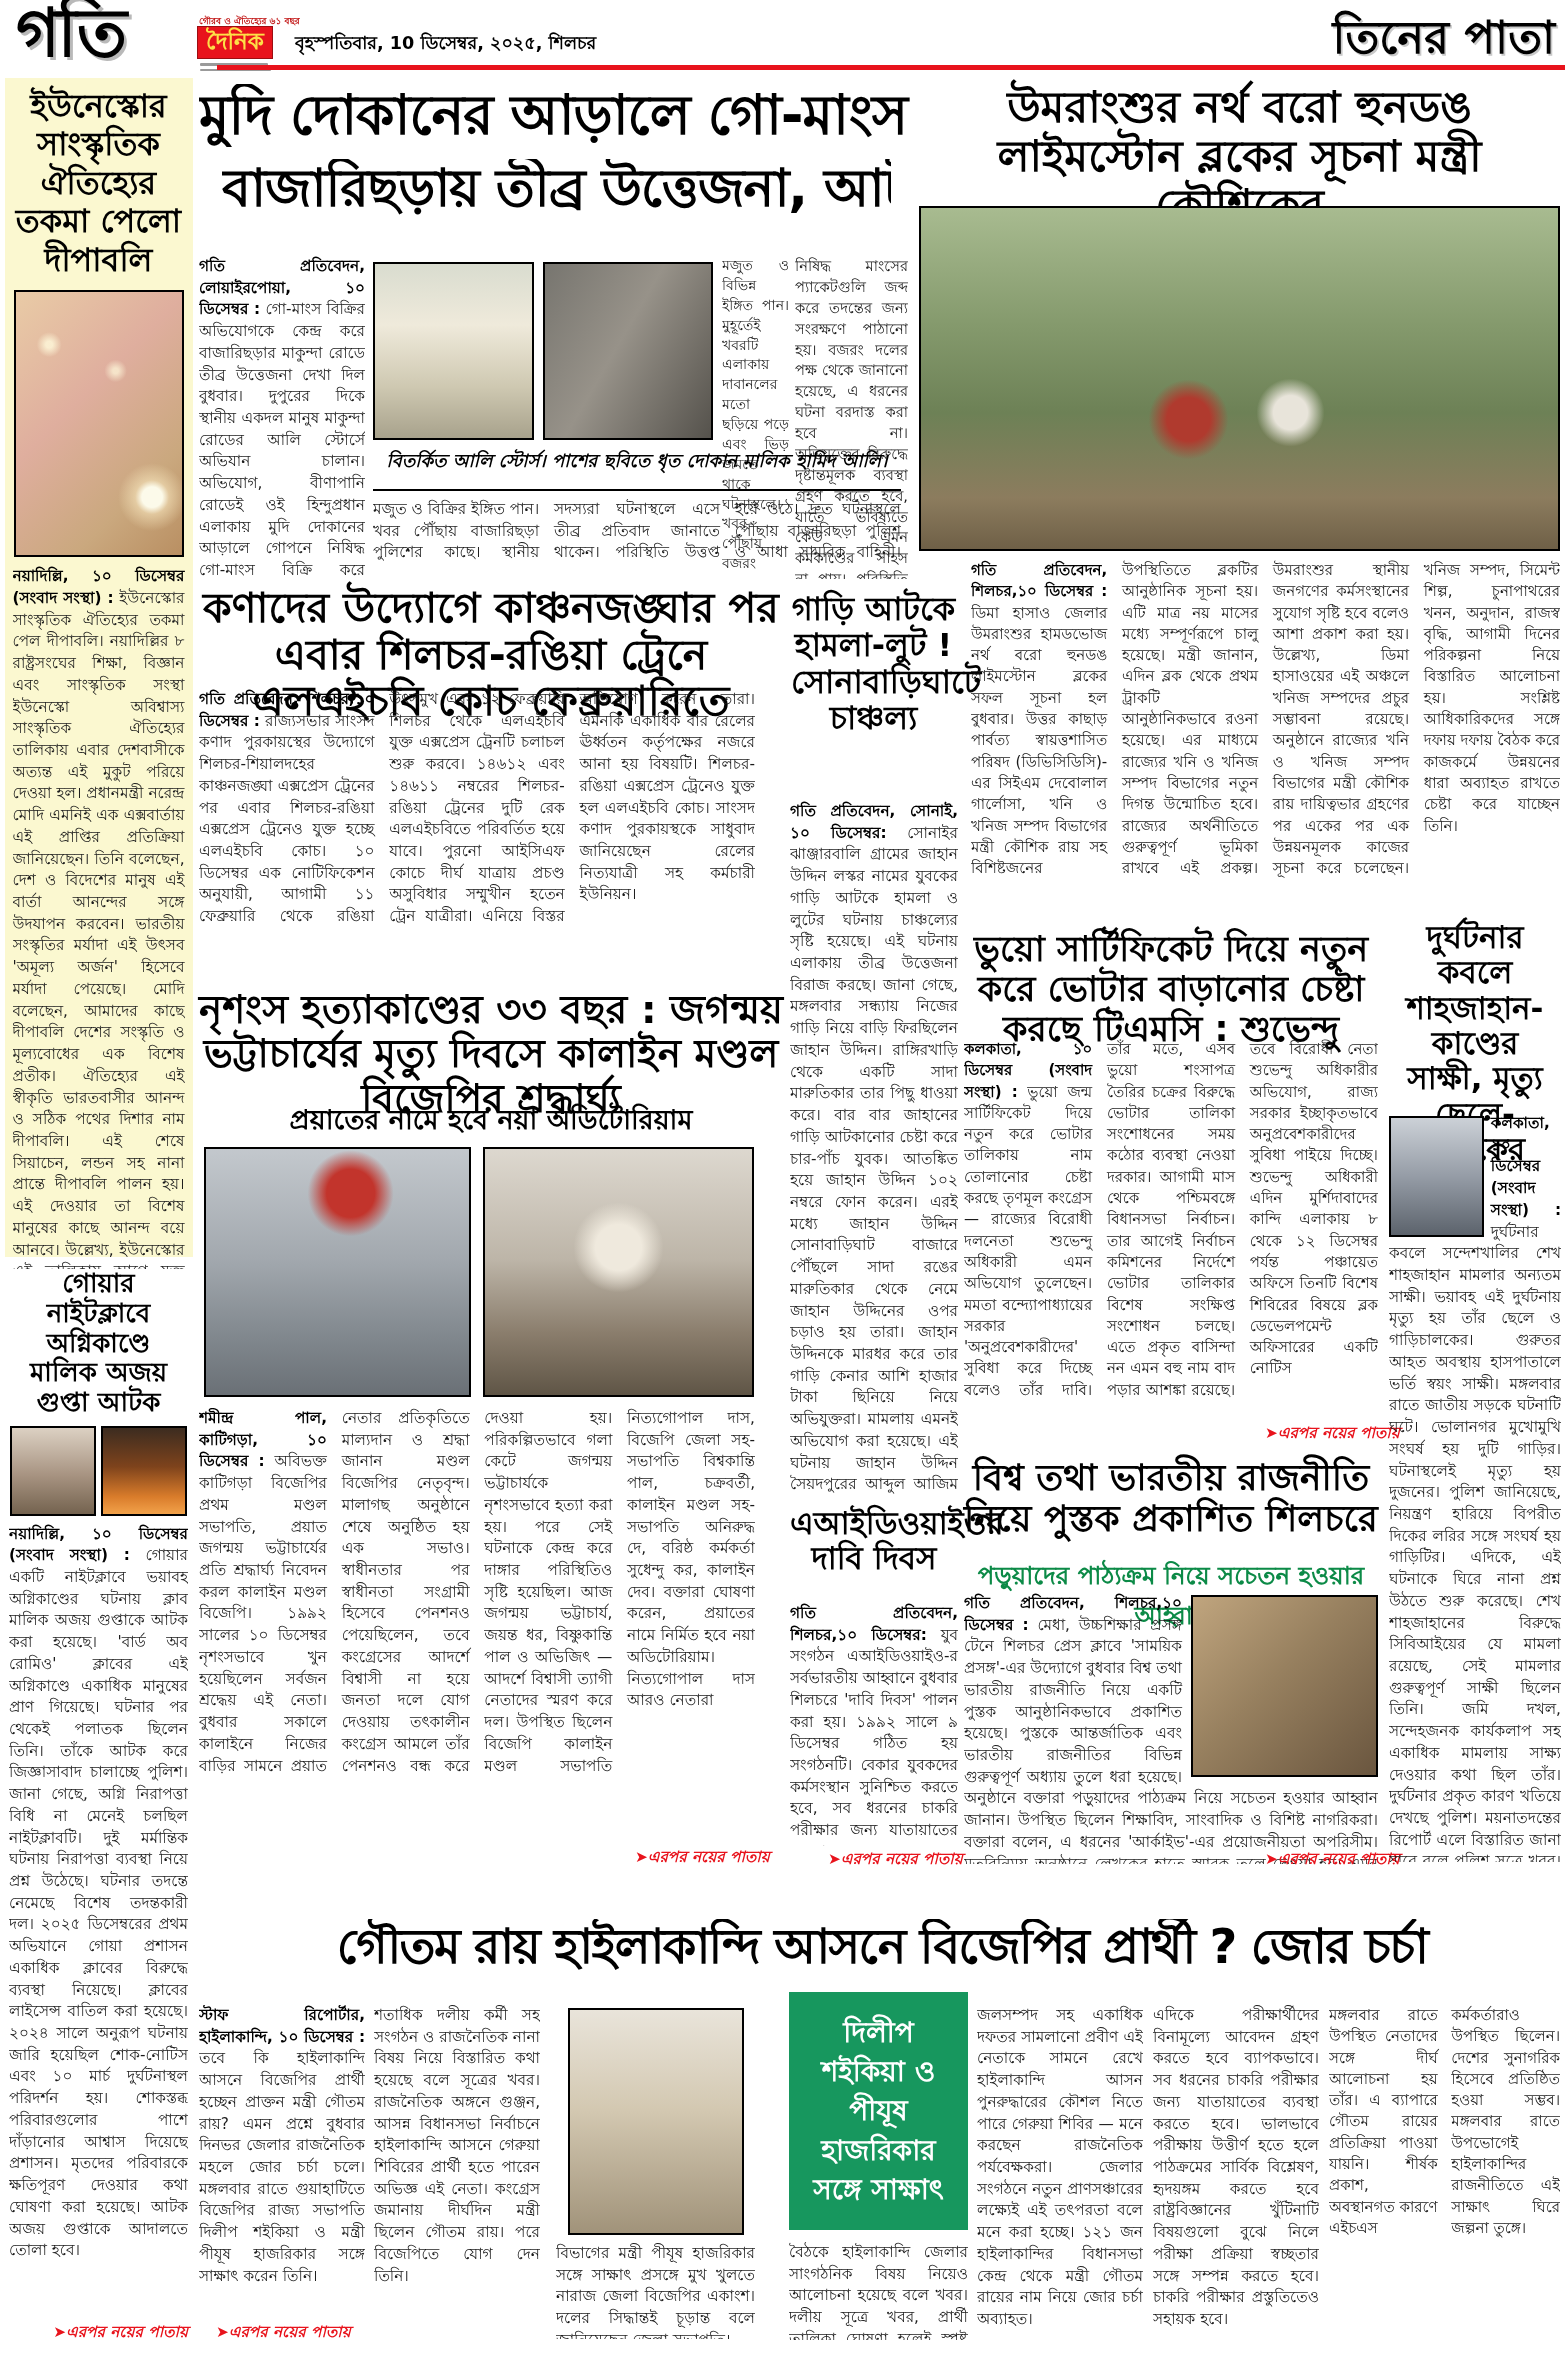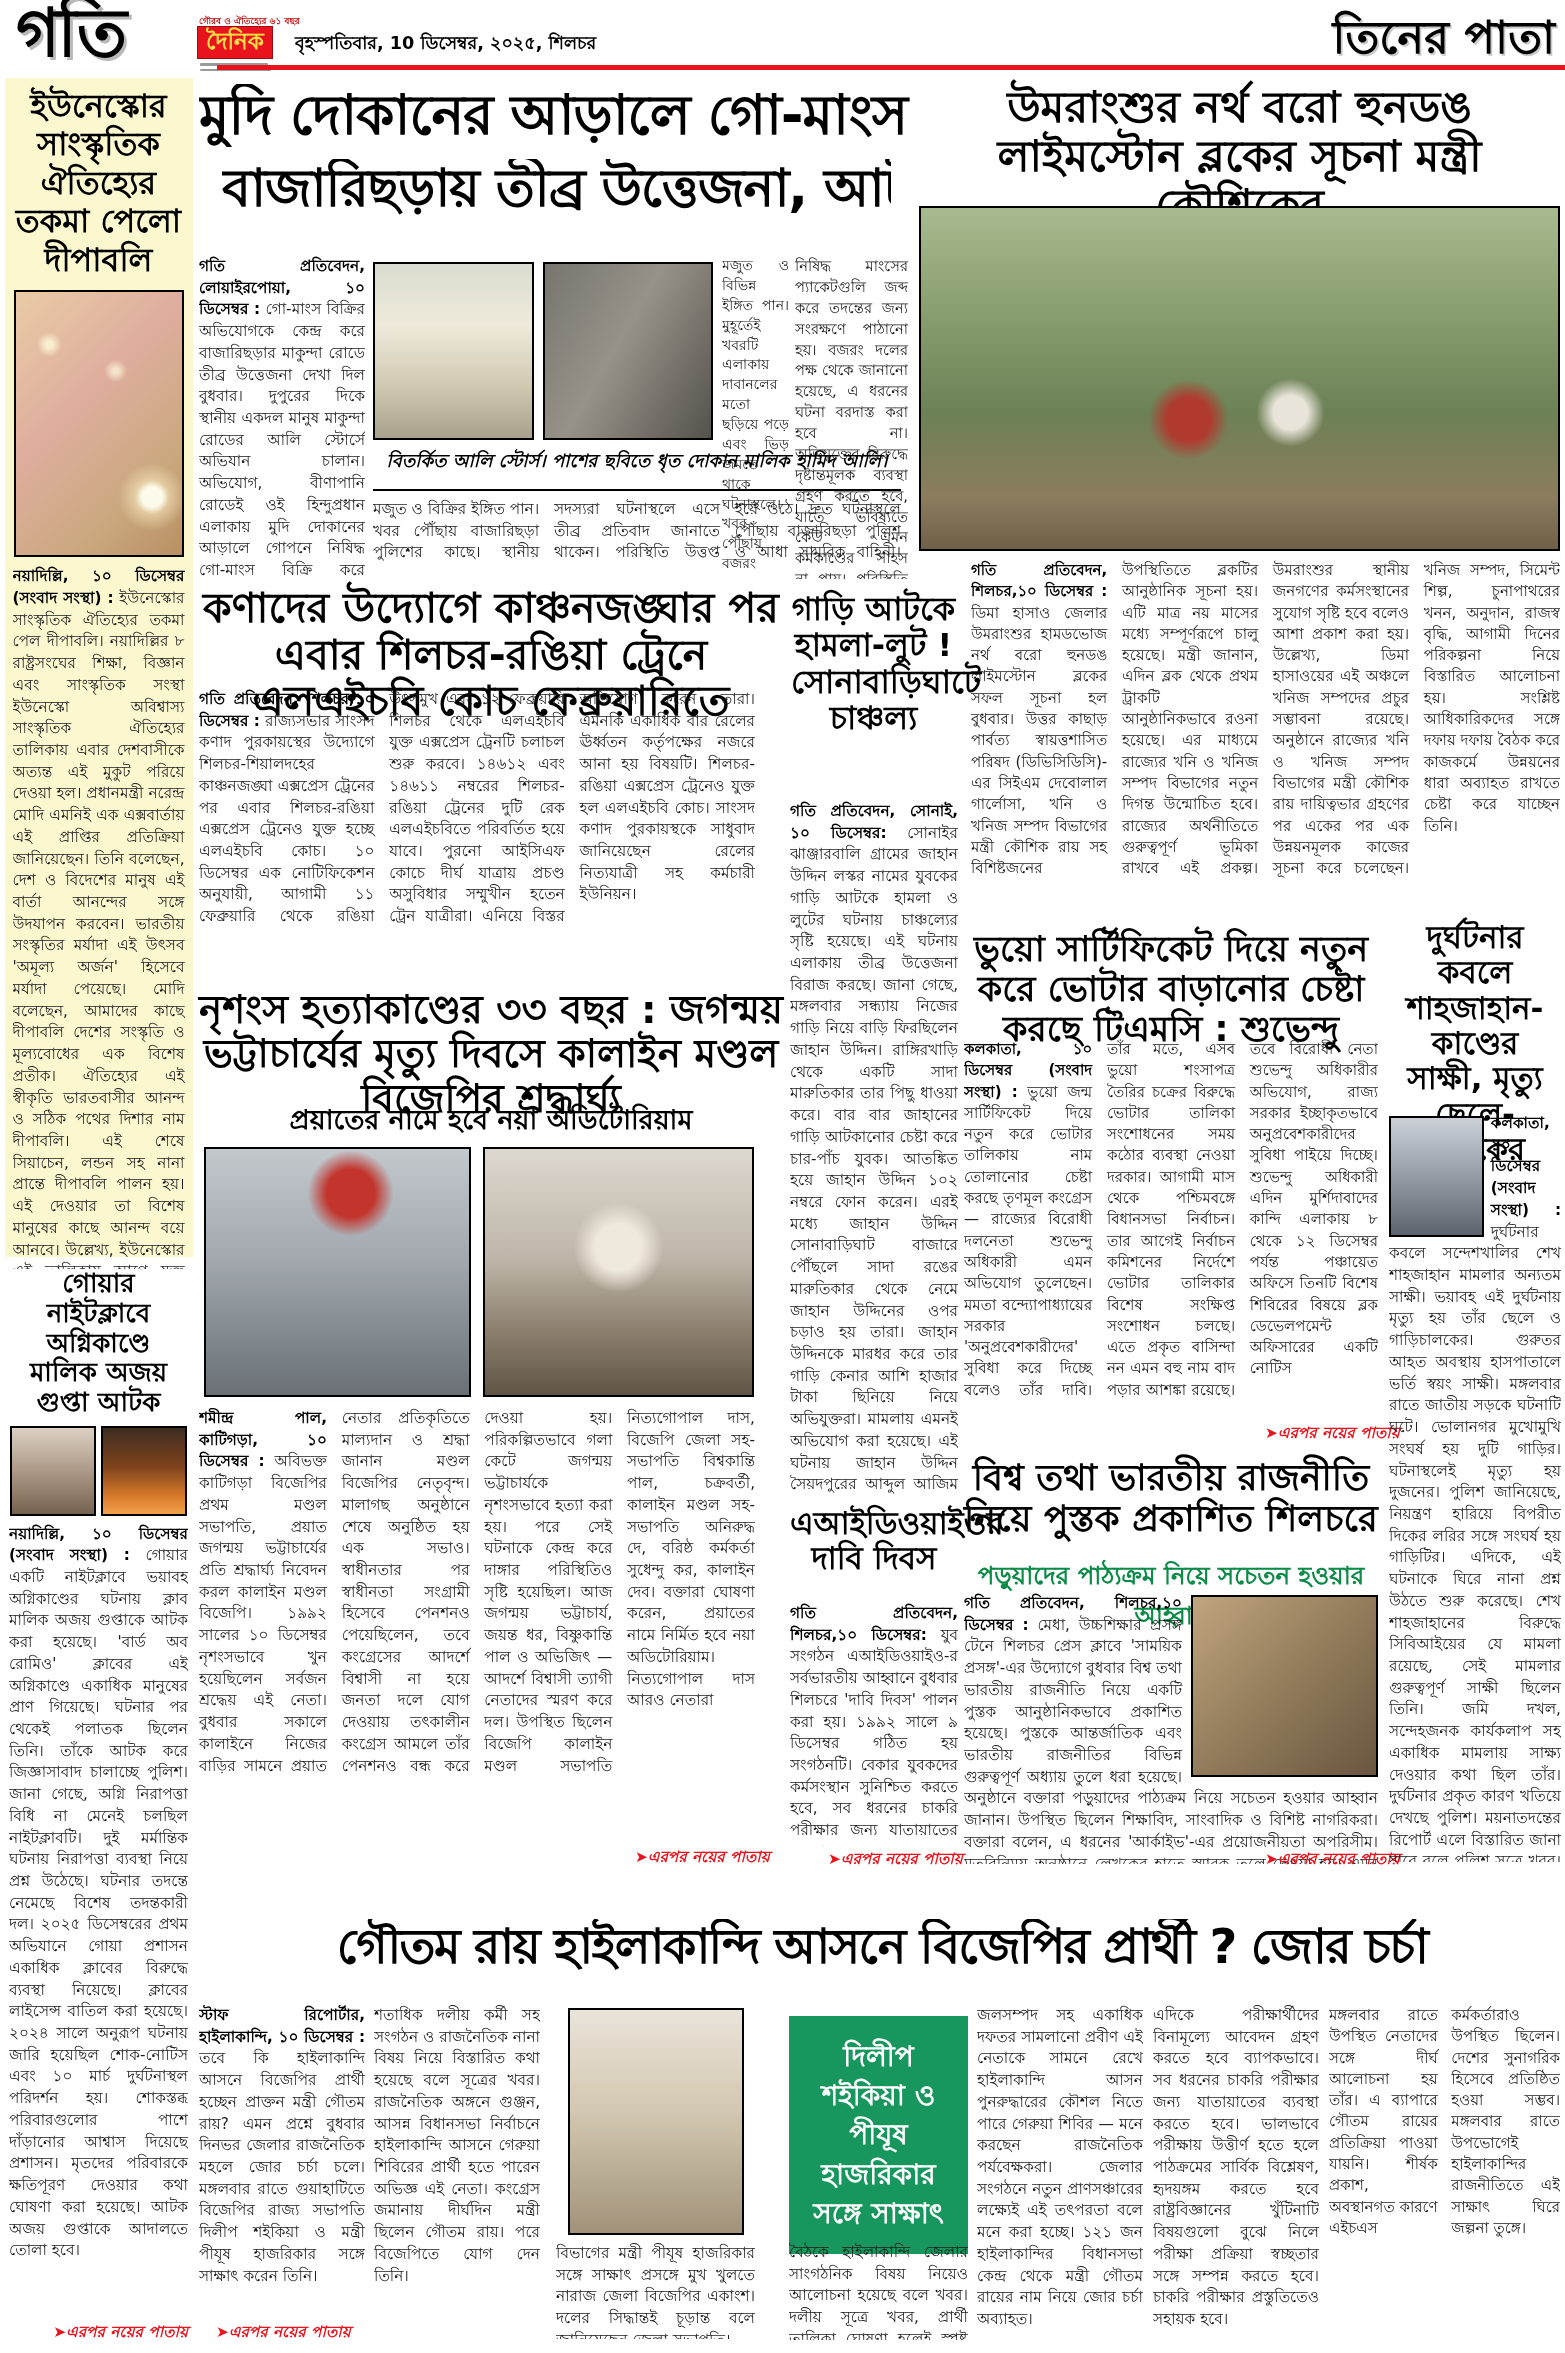--- a/index.html
+++ b/index.html
@@ -33,21 +33,21 @@
     linear-gradient(180deg,#c3c8cd 0%,#a2a8ae 45%,#82898f 75%,#6a7076 100%);}
   .ph-statue{background:
     radial-gradient(circle at 50% 40%, #efe9dd 0 23px, transparent 45px),
     linear-gradient(180deg,#ddd8cf 0%,#bdb5a8 45%,#8a7d6c 75%,#5f5546 100%);}
   .ph-book{background:linear-gradient(135deg,#c0a57e 0%,#97805f 45%,#6a563f 100%);}
   .ph-witness{background:linear-gradient(180deg,#ccd1d7 0%,#959ca6 50%,#5c636c 100%);}
   .ph-fire{background:linear-gradient(180deg,#3c2c20 0%,#7e431c 45%,#d97c2b 80%,#f2a24a 100%);}
   .ph-portrait2{background:linear-gradient(180deg,#dcd1c3 0%,#a79381 55%,#74634f 100%);}
   .ph-gautam{background:linear-gradient(180deg,#e9e4da 0%,#d3c8b1 45%,#a1937a 100%);}
   .greenbox{background:#17975e;color:#fff;display:flex;align-items:center;justify-content:center;
-    text-align:center;font-weight:800;font-size:28px;line-height:1.4;padding:13.6px;margin-top:24px;}
+    text-align:center;font-weight:800;font-size:28px;line-height:1.4;padding:13.6px;}
   .subhead-green{color:#0c8a47;font-weight:800;text-align:center;}
   .tinyline{background:#9a9a9a;height:2.3px;margin-top:3.4px;border-radius:1.1px;}
 </style>
 </head>
 <body>
 
 <div class="page">
 
   <div class="abs" style="left:16px;top:0px;width:176px;height:74px;font-size:67px;font-weight:900;letter-spacing:-2.3px;color:#000;text-shadow:2.8px 2.8px 0 #b9b9b9;line-height:1;">গতি</div>
   <div class="abs" style="left:199px;top:13.6px;width:125px;font-size:9px;font-weight:700;color:#c21717;">গৌরব ও ঐতিহ্যের ৬১ বছর</div>

